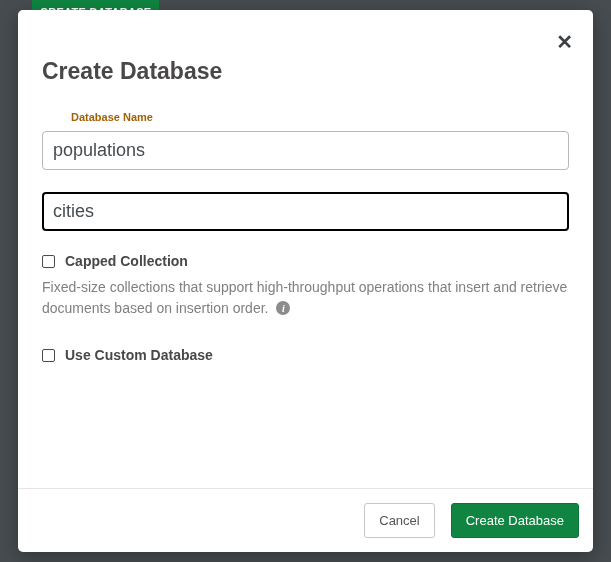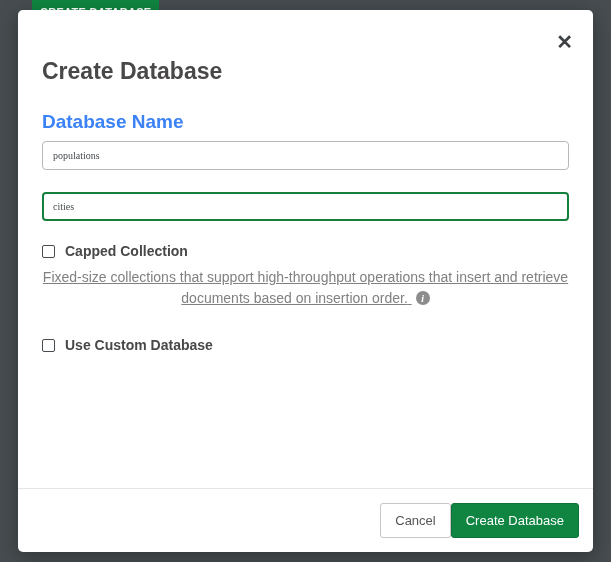--- a/index.html
+++ b/index.html
@@ -53,42 +53,43 @@
       overflow: auto;
     }
     .modal-title {
       font-size: 23px;
       font-weight: 700;
       color: #494747;
       margin-bottom: 26px;
       margin-top: 24px;
     }
     .field-label {
-      font-size: 19px;
-      font-weight: 700;
-      color: #3b82f6;
+      font-size: 11px;
+      font-weight: 700;
+      color: #a16207;
       margin-bottom: 8px;
       display: block;
+      margin-left: 29px;
     }
     .text-input {
       width: 100%;
       padding: 8px 10px;
-      font-size: 10px;
+      font-size: 18px;
       border: 1px solid #b9b7b7;
       border-radius: 4px;
       color: #464c4f;
       outline: none;
-      font-family: Liberation Serif, serif;
+      font-family: Liberation Sans, sans-serif;
     }
     .text-input.focused {
-      border: 2px solid #15803d;
+      border: 2px solid #000000;
       padding: 7px 9px;
     }
     .field-group { margin-bottom: 22px; }
-    .option-group { margin-bottom: 28px; text-align: center; }
+    .option-group { margin-bottom: 28px; }
     .checkbox-row {
       display: flex;
       align-items: center;
       gap: 10px;
       margin-bottom: 8px;
     }
     .checkbox {
       width: 13px;
       height: 13px;
       border: 1.6px solid #464c4f;
@@ -99,21 +100,20 @@
     }
     .checkbox-label {
       font-size: 14px;
       font-weight: 700;
       color: #494747;
     }
     .option-desc {
       font-size: 14px;
       color: #808080;
       line-height: 1.5;
-      text-decoration: underline;
     }
     .info-icon {
       display: inline-flex;
       width: 14px;
       height: 14px;
       border-radius: 50%;
       background: #8c8c8c;
       color: #fff;
       font-size: 10px;
       font-weight: 700;
@@ -124,21 +124,21 @@
       vertical-align: middle;
       margin-left: 4px;
       position: relative;
       top: -1px;
     }
     .modal-footer {
       border-top: 1px solid #e6e4e4;
       padding: 14px 14px;
       display: flex;
       justify-content: flex-end;
-      gap: 0;
+      gap: 16px;
     }
     .btn {
       padding: 9px 14px;
       font-size: 13px;
       border-radius: 3px;
       cursor: pointer;
       font-family: inherit;
     }
     .btn-cancel {
       background: #fff;

